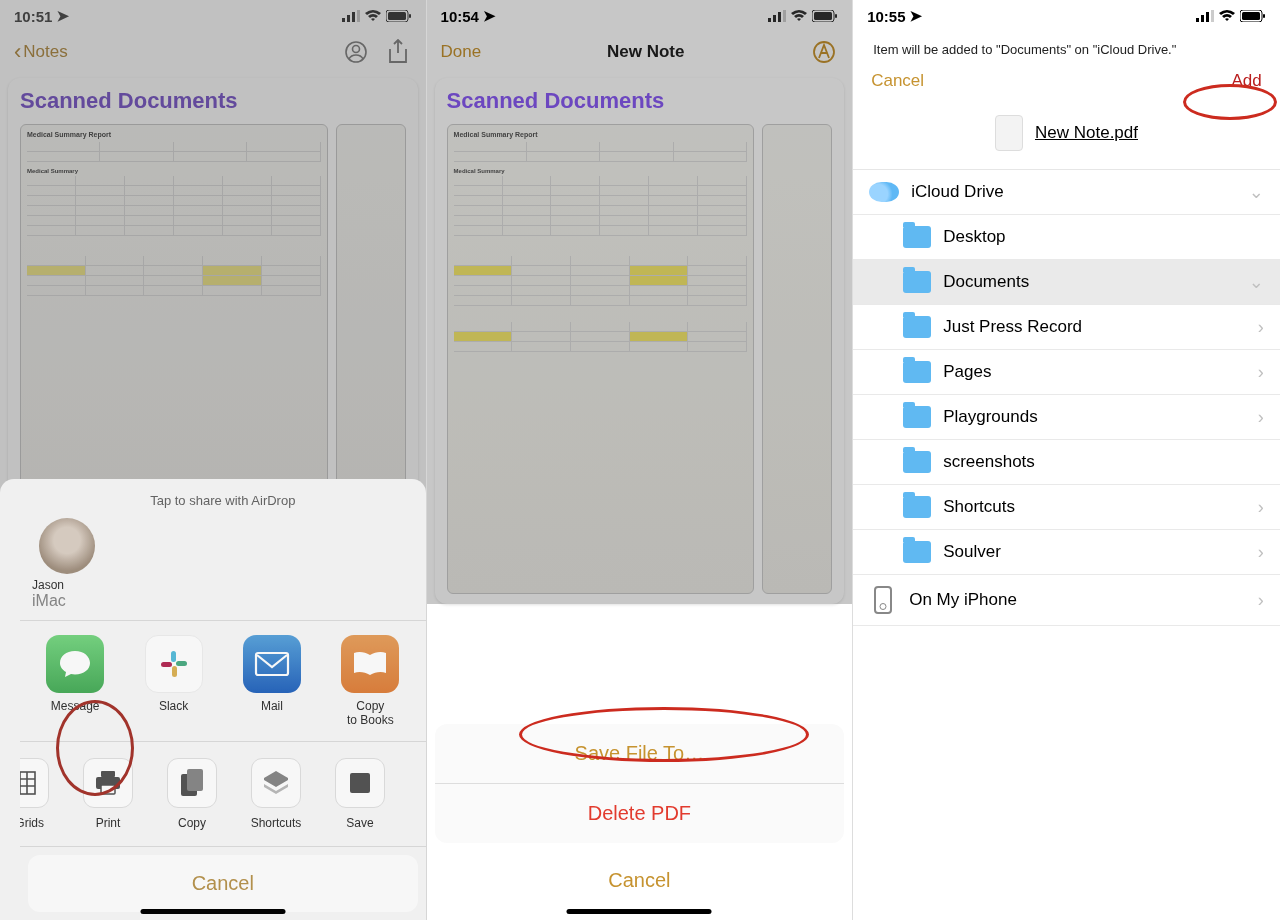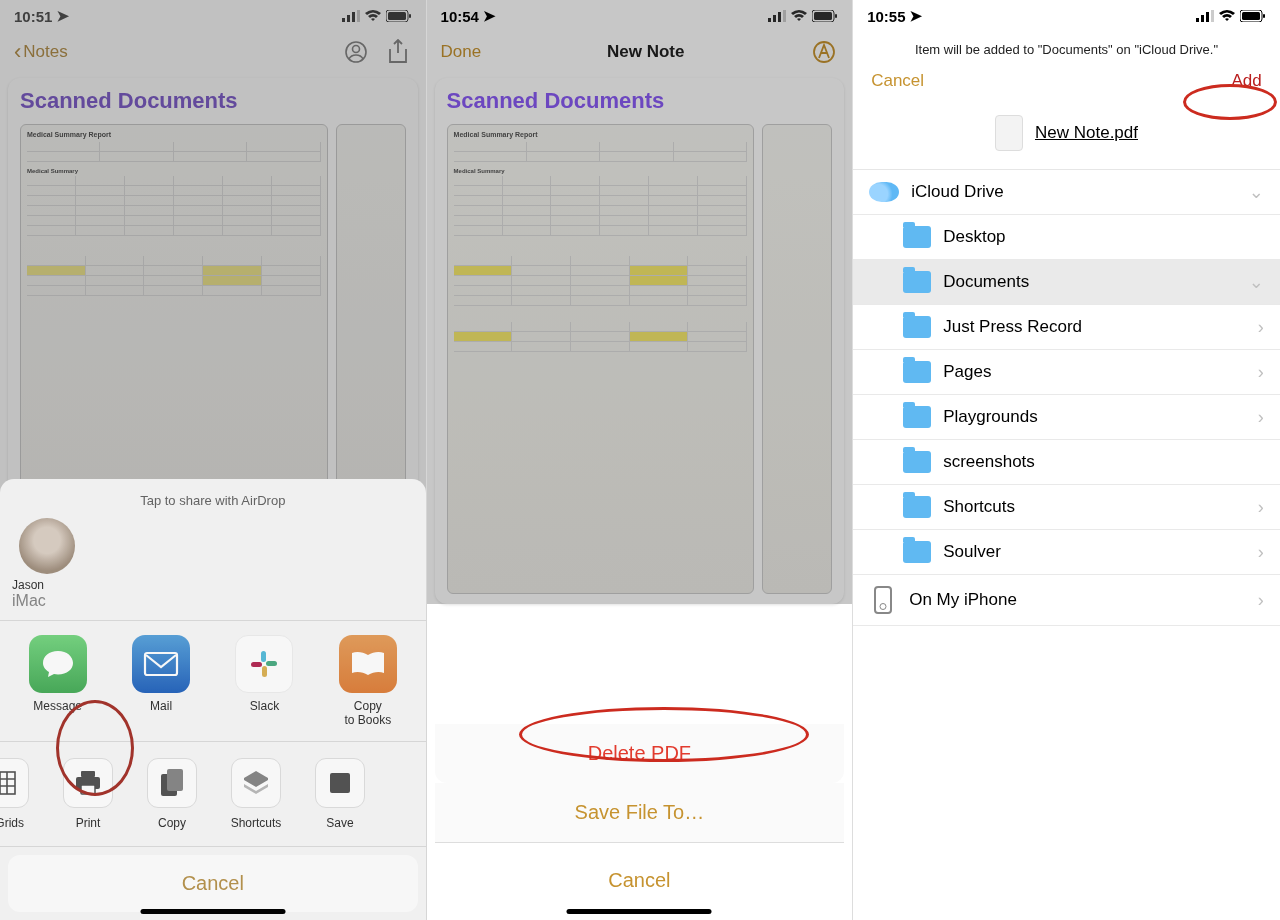--- a/index.html
+++ b/index.html
@@ -28,21 +28,21 @@
 .notecard h2 { font-size: 22px; font-weight: 700; margin-bottom: 10px; color: #8b5cf6; }
 .docwrap { display: flex; gap: 8px; }
 .docpage { background: linear-gradient(#f7f7f2, #efeee8); border: 1px solid #ccc; border-radius: 6px; }
 .docpage.main { flex: 1; height: 430px; padding: 6px; font-size: 5px; color: #555; }
 .docpage.side { width: 70px; height: 430px; }
 .doc-row { height: 10px; border-bottom: 1px solid #ddd; display: flex; }
 .doc-row div { flex: 1; border-right: 1px solid #ddd; }
 .hl { background: #f6ea6e !important; }
 
 
-.sheet { position: absolute; bottom: 0; left: 0; right: 0; background: #f7f7f7; border-radius: 14px 14px 0 0; padding-top: 10px; }
+.sheet { position: absolute; bottom: 0; left: 0; right: 0; background: #f7f7f7; border-radius: 14px 14px 0 0; padding-top: 10px; padding-left: 20px; }
 .sheet-hdr { text-align: center; font-size: 13px; color: #666; padding: 4px 0 10px; }
 .airdrop-row { display: flex; padding: 0 12px 10px; border-bottom: 1px solid #ddd; }
 .contact { width: 70px; text-align: left; font-size: 12px; color: #333; }
 .avatar { width: 56px; height: 56px; border-radius: 50%; background: #c8b8a8; margin: 0 auto 4px; background-image: radial-gradient(circle at 50% 40%, #e0cfbf 30%, #a89078 70%); }
 .app-row { display: flex; justify-content: space-around; padding: 14px 6px; border-bottom: 1px solid #ddd; }
 .app { width: 74px; text-align: center; font-size: 12px; color: #333; }
 .app .tile { width: 58px; height: 58px; border-radius: 13px; margin: 0 auto 6px; display: flex; align-items: center; justify-content: center; font-size: 30px; color: #fff; }
 .action-row { display: flex; padding: 16px 6px; border-bottom: 1px solid #ddd; overflow: hidden; }
 .action { width: 84px; text-align: center; font-size: 12px; color: #333; flex-shrink: 0; }
 .action .tile2 { width: 50px; height: 50px; border-radius: 11px; background: #fff; border: 1px solid #e0e0e0; margin: 0 auto 8px; display: flex; align-items: center; justify-content: center; font-size: 22px; color: #555; }
@@ -51,21 +51,21 @@
 
 .sheet2 { position: absolute; bottom: 0; left: 8px; right: 8px; }
 .sheet2 .opt { background: rgba(250,250,250,0.96); text-align: center; padding: 18px; font-size: 20px; border-bottom: 1px solid #ddd; }
 .sheet2 .opt:first-child { border-radius: 12px 12px 0 0; }
 .sheet2 .opt.last { border-radius: 0 0 12px 12px; border-bottom: none; }
 .sheet2 .save { color: #c69330; }
 .sheet2 .del { color: #e23b2e; }
 .sheet2 .cancel2 { margin-top: 8px; margin-bottom: 10px; border-radius: 12px; background: #fff; color: #c69330; font-weight: 500; padding: 18px; text-align: center; font-size: 20px; }
 
 
-.p3-msg { text-align: center; font-size: 13px; color: #222; padding: 10px 20px 4px; }
+.p3-msg { font-size: 13px; color: #222; padding: 10px 20px 4px; }
 .p3-nav { display: flex; justify-content: space-between; padding: 10px 18px; font-size: 17px; align-items: center; }
 .p3-nav .cancel3 { color: #c69330; }
 .p3-nav .add { color: #b91c1c; font-weight: 400; }
 .p3-file { display: flex; align-items: center; justify-content: center; gap: 12px; padding: 14px 0 18px; text-decoration: underline; }
 .p3-file .thumb { width: 28px; height: 36px; background: #f3f3f3; border: 1px solid #ddd; border-radius: 4px; position: relative; }
 .p3-file .name { font-size: 17px; color: #000; }
 .p3-list { border-top: 1px solid #e6e6e6; }
 .p3-row { display: flex; align-items: center; padding: 11px 16px; border-bottom: 1px solid #e9e9e9; font-size: 17px; color: #000; gap: 12px; }
 .p3-row.sel { background: #eaeaea; }
 .p3-row .folder { width: 28px; height: 22px; background: #60b9f2; border-radius: 3px; position: relative; }
@@ -236,34 +236,34 @@
         <div>Jason</div>
         <div style="color:#888;font-size:16px">iMac</div>
       </div>
     </div>
     <div class="app-row">
       <div class="app"><div class="tile" style="background:linear-gradient(#5ae06a,#2bb843)">
             <svg width="34" height="30" viewBox="0 0 34 30" fill="#fff">
               <path d="M17 2C8 2 2 7 2 14c0 4 2.5 7 6 9l-1 5 6-3c1.3.3 2.6.4 4 .4 9 0 15-5 15-11.4S26 2 17 2z"></path>
             </svg>
           </div><span>Message</span></div>
-      <div class="app"><div class="tile" style="background:linear-gradient(#3fa8f8,#1169e6)">
-            <svg width="36" height="26" viewBox="0 0 36 26" fill="none" stroke="#fff" stroke-width="2.2">
-              <rect x="2" y="2" width="32" height="22" rx="2"></rect>
-              <path d="M3 4l15 12L33 4"></path>
-            </svg>
-          </div><span>Mail</span></div>
       <div class="app"><div class="tile" style="background:#fff;border:1px solid #eee">
             <svg width="34" height="34" viewBox="0 0 34 34">
               <rect x="14" y="4" width="5" height="11" rx="2.5" fill="#36c5f0"></rect>
               <rect x="19" y="14" width="11" height="5" rx="2.5" fill="#2eb67d"></rect>
               <rect x="15" y="19" width="5" height="11" rx="2.5" fill="#ecb22e"></rect>
               <rect x="4" y="15" width="11" height="5" rx="2.5" fill="#e01e5a"></rect>
             </svg>
           </div><span>Slack</span></div>
+      <div class="app"><div class="tile" style="background:linear-gradient(#3fa8f8,#1169e6)">
+            <svg width="36" height="26" viewBox="0 0 36 26" fill="none" stroke="#fff" stroke-width="2.2">
+              <rect x="2" y="2" width="32" height="22" rx="2"></rect>
+              <path d="M3 4l15 12L33 4"></path>
+            </svg>
+          </div><span>Mail</span></div>
       <div class="app"><div class="tile" style="background:linear-gradient(#ff9a3c,#ff7a1a)">
             <svg width="36" height="28" viewBox="0 0 36 28" fill="#fff">
               <path d="M2 3c5-2 11-1 16 2 5-3 11-4 16-2v20c-5-2-11-1-16 2-5-3-11-4-16-2z"></path>
             </svg>
           </div><span style="white-space:pre-line">Copy
 to Books</span></div>
     </div>
     <div class="action-row">
       <div class="action" style="margin-left:-44px"><div class="tile2">
             <svg width="26" height="26" viewBox="0 0 26 26" fill="none" stroke="#555" stroke-width="1.6">
@@ -463,22 +463,22 @@
               <div></div>
             </div>
         </div>
         <div class="docpage side" style="height:470px"></div>
       </div>
     </div>
     <div class="dimlayer"></div>
   </div>
 
   <div class="sheet2">
+    <div class="opt save">Save File To…</div>
     <div class="opt del last">Delete PDF</div>
-    <div class="opt save">Save File To…</div>
     <div class="cancel2">Cancel</div>
   </div>
   <div class="circle-anno" style="left:92px;top:707px;width:290px;height:55px;border-radius:50%"></div>
   <div class="homebar"></div>
 </div>
 
 <div class="panel" style="border-right:none">
   <div class="status">
     <div class="left">
         <span>10:55</span>

